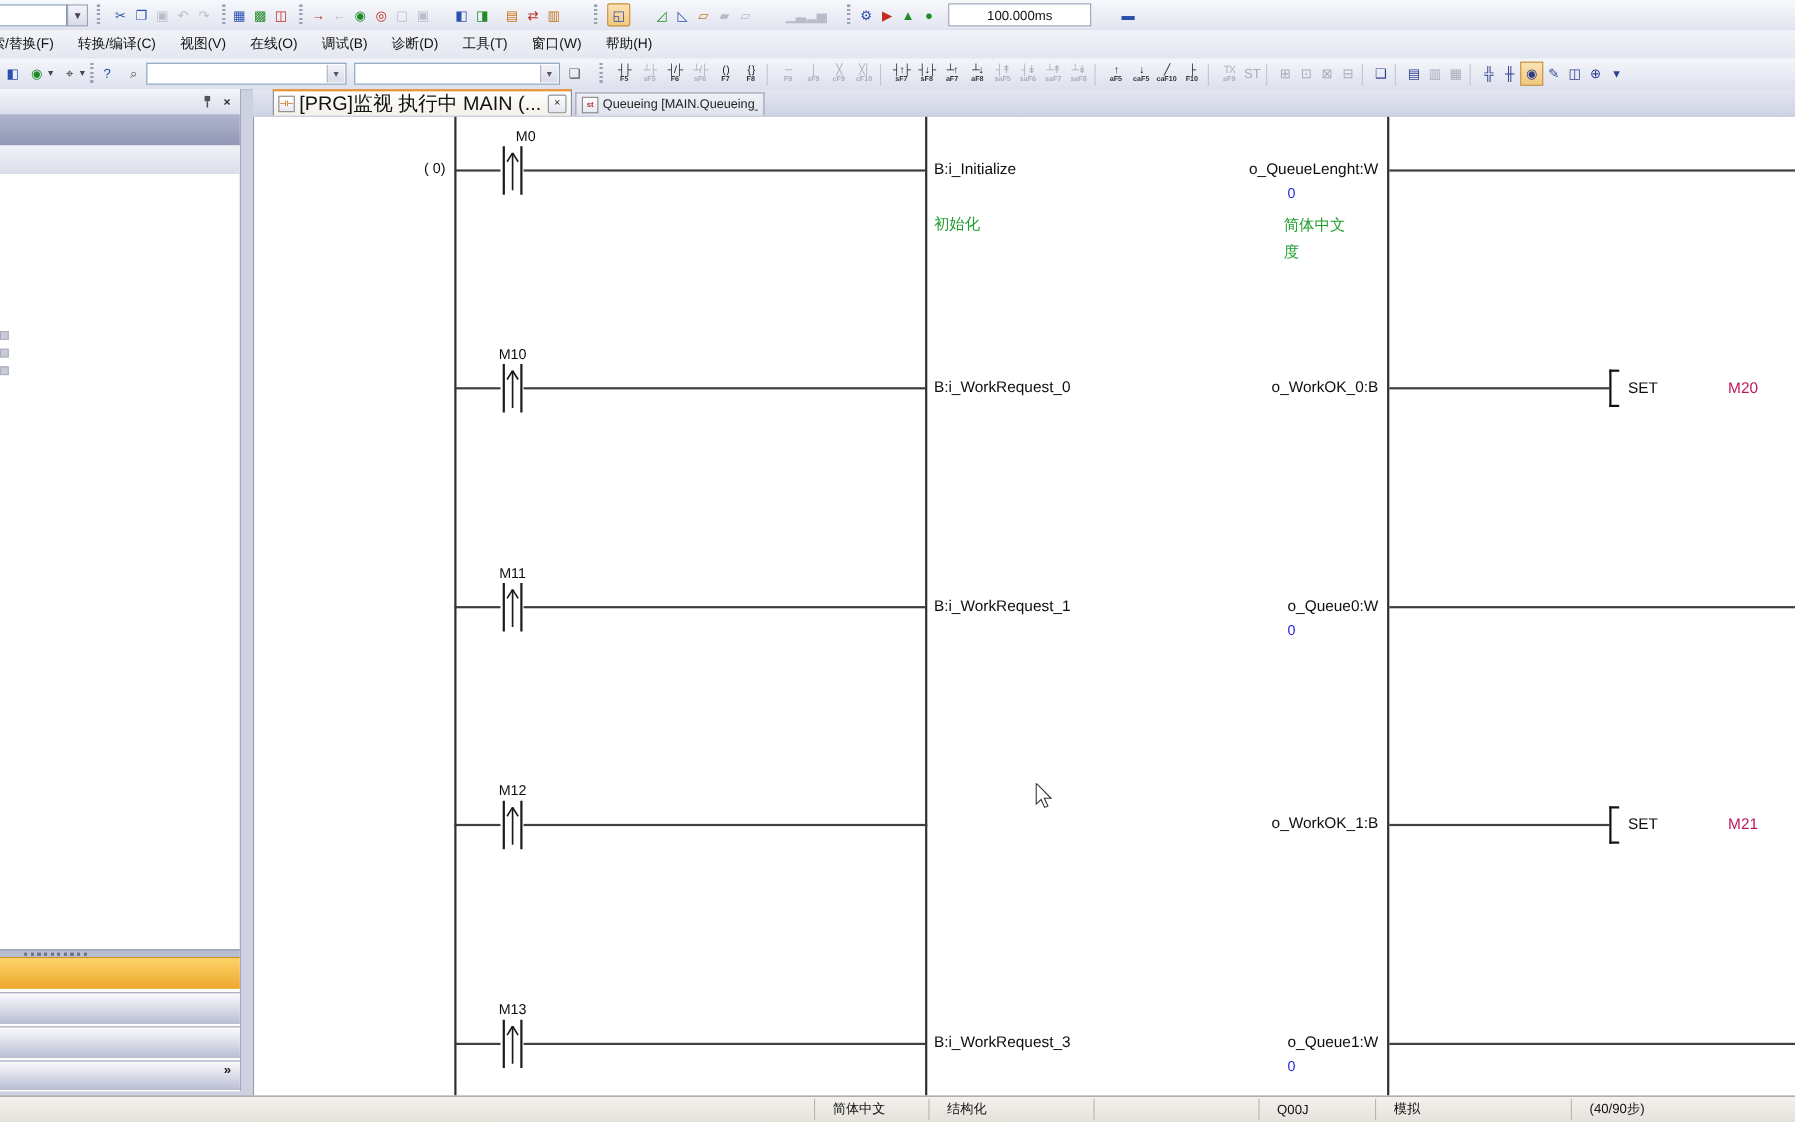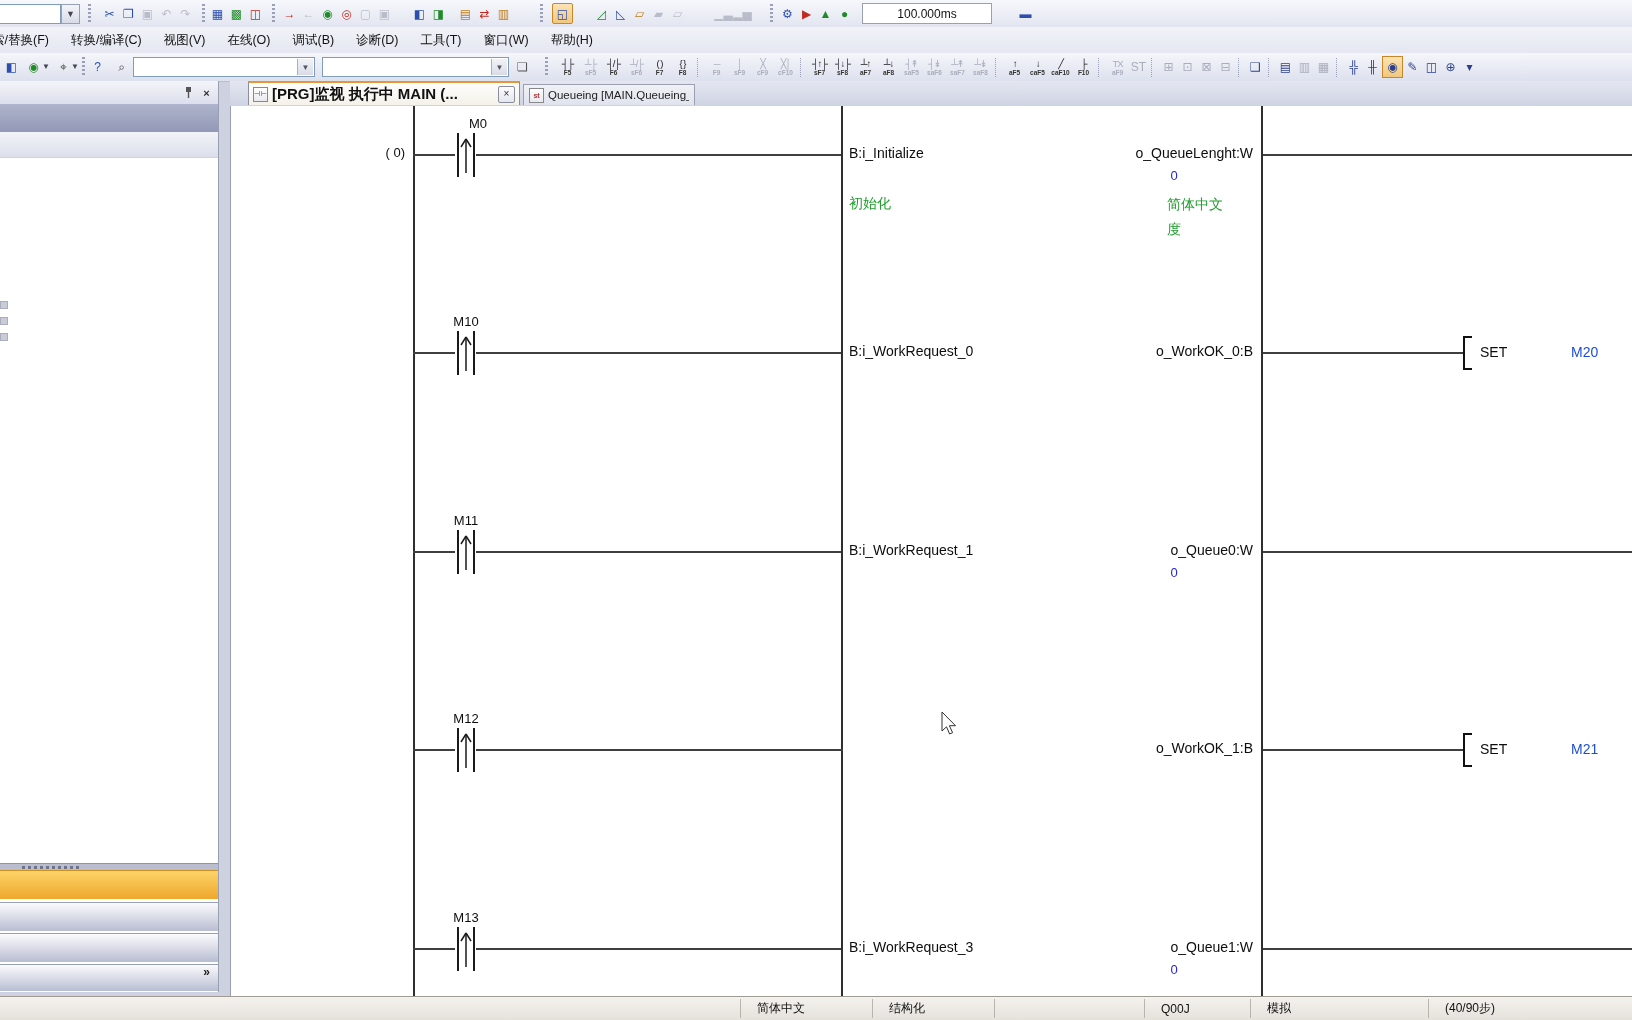--- a/index.html
+++ b/index.html
@@ -55,21 +55,21 @@
     font-size:12px;color:#2c3f8e;}
   .ibtn.sel{background:linear-gradient(#fbe3b4,#f0c87c);border:1px solid #c8882a;height:20px;}
   .tsep{width:7px;height:19px;border-left:1px dotted #9aa0b8;margin-left:3px;}
 
   
   #tabstrip{position:absolute;left:230px;top:81px;width:1402px;height:25px;
     background:linear-gradient(#e4e7f1,#ced3e3);border-bottom:1px solid #7e8296;}
   #tab-active{position:absolute;left:18px;top:0px;width:272px;height:24px;
     background:linear-gradient(#fefefe,#f3f1e8);border:1px solid #8a8e9c;border-bottom:none;
     border-top:2px solid #e8953a;display:flex;align-items:center;padding:0 4px;box-sizing:border-box;}
-  #tab-active .tlabel{font-size:15px;font-weight:bold;color:#111;white-space:nowrap;
+  #tab-active .tlabel{font-size:18px;font-weight:normal;color:#111;white-space:nowrap;
     overflow:hidden;flex:1;}
   #tab-inactive{position:absolute;left:293px;top:3px;width:172px;height:21px;
     background:linear-gradient(#f0f1f6,#e0e3ee);border:1px solid #9aa0ae;border-bottom:none;
     display:flex;align-items:center;padding:0 5px;box-sizing:border-box;}
   #tab-inactive .tlabel{font-size:11.5px;color:#222;white-space:nowrap;overflow:hidden;}
   .tabicon{width:13px;height:13px;margin-right:4px;flex:none;border:1px solid #888;
     background:linear-gradient(#fff,#e8e8f0);font-size:7px;font-weight:bold;color:#b03030;
     display:flex;align-items:center;justify-content:center;}
   .tabclose{width:15px;height:15px;border:1px solid #8a8e9c;border-radius:2px;
     background:linear-gradient(#fdfdfe,#e4e6ee);font-size:10px;color:#333;line-height:1;
@@ -108,21 +108,21 @@
   .inlabel{position:absolute;left:618px;font-size:14px;color:#0d0d0d;height:18px;white-space:nowrap;}
   .outlabel{position:absolute;left:760px;width:262px;text-align:right;font-size:14px;
     color:#0d0d0d;height:18px;white-space:nowrap;}
   .val{position:absolute;left:928px;width:30px;text-align:center;font-size:13px;color:#2626d8;}
   .cmt{position:absolute;font-size:14px;color:#1f9d2c;white-space:nowrap;}
   #fb-title{position:absolute;left:610px;top:9px;width:420px;text-align:center;font-size:14px;
     color:#cf2fd0;}
   .setbr{position:absolute;left:1232px;width:9px;height:34px;border-left:2px solid #111;
     border-top:2px solid #111;border-bottom:2px solid #111;box-sizing:border-box;}
   .setop{position:absolute;left:1249px;font-size:14px;color:#0d0d0d;}
-  .setdev{position:absolute;left:1340px;font-size:14px;color:#1d4ed8;}
+  .setdev{position:absolute;left:1340px;font-size:14px;color:#be185d;}
   .contact{position:absolute;}
   #selbox{position:absolute;left:612px;top:599px;width:214px;height:199px;background:#0a12a4;
     border:1px solid #070c66;border-bottom:4px solid #5660f0;box-sizing:border-box;}
   #selbox .inlabel{position:absolute;left:8px;top:35px;color:#c6cbee;}
 
   
   #statusbar{position:absolute;left:0;top:996px;width:1632px;height:24px;
     background:linear-gradient(#f4f2ee,#e4e1db);border-top:1px solid #a09c93;}
   .sfield{position:absolute;top:2px;height:19px;font-size:12px;color:#111;
     display:flex;align-items:center;padding-left:16px;box-sizing:border-box;
@@ -483,20 +483,20 @@
     <div class="hw" style="left:182px;top:842px;width:42px"></div>
     <div class="hw" style="left:245px;top:842px;width:365px"></div>
     <div class="hw" style="left:1032px;top:842px;width:370px"></div>
     <div class="inlabel" style="top:833px">B:i_WorkRequest_3</div>
     <div class="outlabel" style="top:833px">o_Queue1:W</div>
     <div class="val" style="top:856px">0</div>
   </div>
 
   <div id="statusbar">
     <div class="sfield" style="left:740px;width:130px">简体中文</div>
-    <div class="sfield" style="left:872px;width:120px">结构化</div>
+    <div class="sfield" style="left:844px;width:120px">结构化</div>
     <div class="sfield" style="left:994px;width:148px"></div>
     <div class="sfield" style="left:1144px;width:104px">Q00J</div>
     <div class="sfield" style="left:1250px;width:176px">模拟</div>
     <div class="sfield" style="left:1428px;width:146px">(40/90步)</div>
   </div>
 
 </div>
 
 </body></html>

